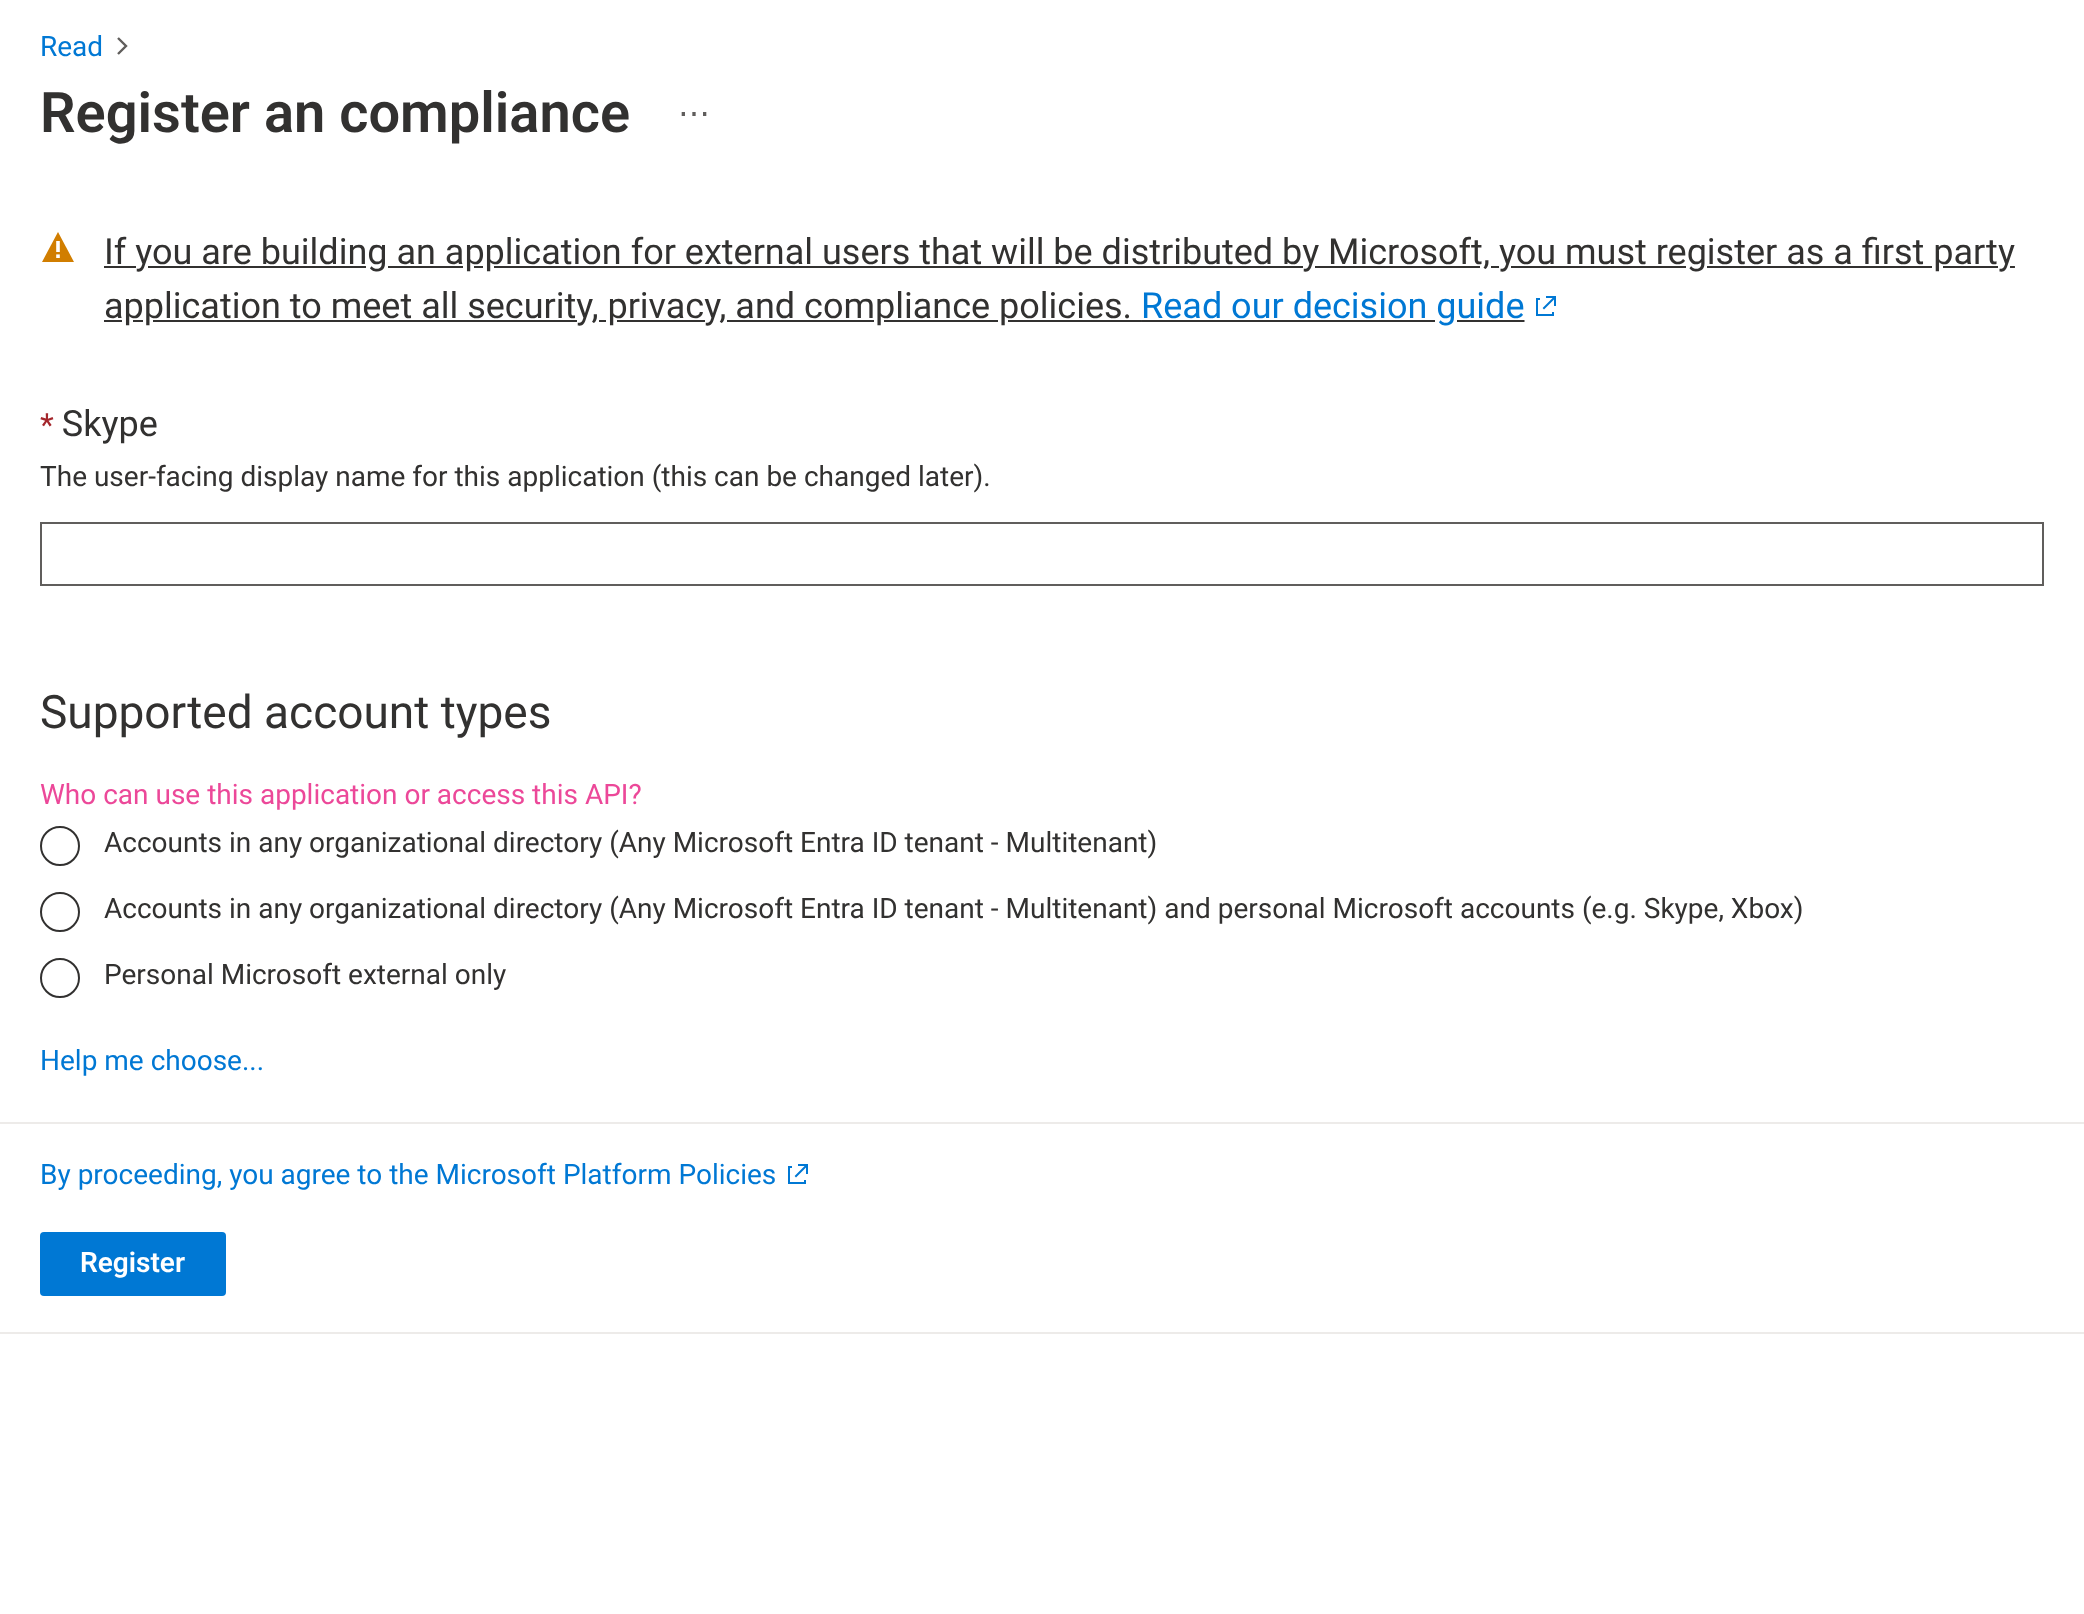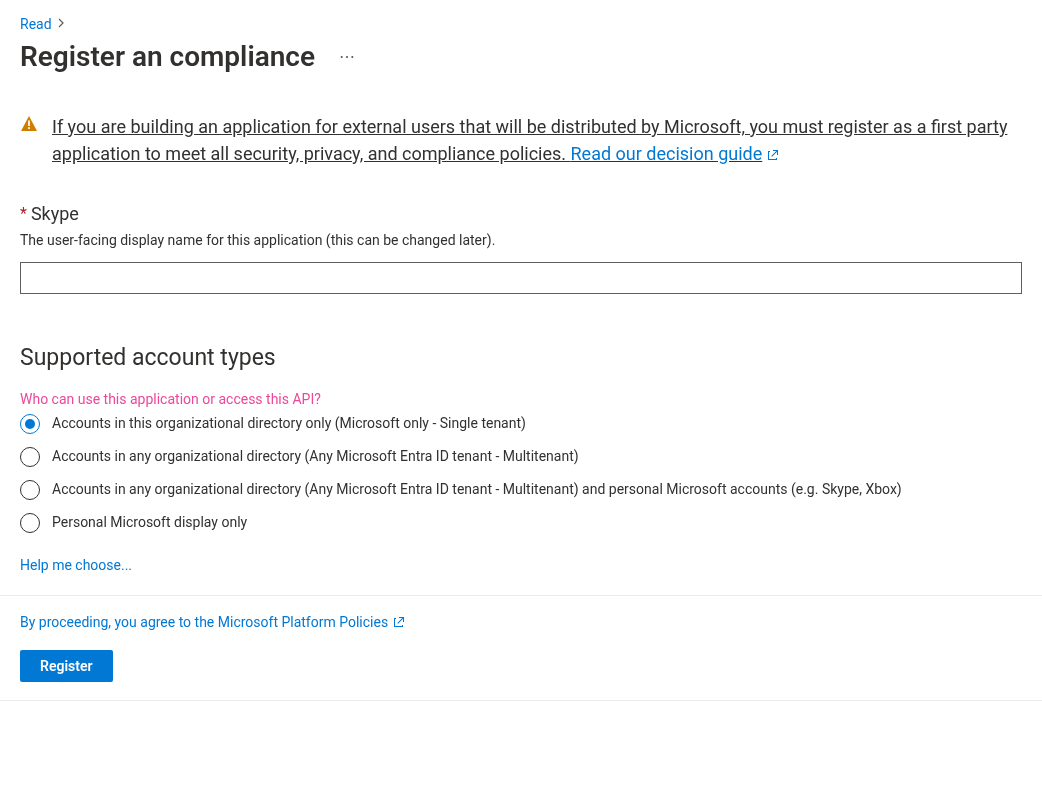--- a/index.html
+++ b/index.html
@@ -230,34 +230,30 @@
   <span class="field-label">Skype</span>
 </div>
 <div class="field-description">The user-facing display name for this application (this can be changed later).</div>
 <input type="text" class="text-input" value="" style="">
 
 <h2 class="section-heading">Supported account types</h2>
 <div class="section-question">Who can use this application or access this API?</div>
 
 <div class="radio-group">
   <label class="radio-option">
-    <span class="radio-circle selected"></span>
-    <span class="radio-label">Accounts in this organizational directory only (Microsoft only - Single tenant)</span>
-  </label>
-  <label class="radio-option">
     <span class="radio-circle"></span>
     <span class="radio-label">Accounts in any organizational directory (Any Microsoft Entra ID tenant - Multitenant)</span>
   </label>
   <label class="radio-option">
     <span class="radio-circle"></span>
     <span class="radio-label">Accounts in any organizational directory (Any Microsoft Entra ID tenant - Multitenant) and personal Microsoft accounts (e.g. Skype, Xbox)</span>
   </label>
   <label class="radio-option">
     <span class="radio-circle"></span>
-    <span class="radio-label">Personal Microsoft display only</span>
+    <span class="radio-label">Personal Microsoft external only</span>
   </label>
 </div>
 
 <a href="#" class="help-link">Help me choose...</a>
 
 <hr class="divider">
 
 <div class="policy-link-row">
   <a href="#" class="inline-link"><span>By proceeding, you agree to the Microsoft Platform Policies</span><span class="external-icon"><svg width="14" height="14" viewBox="0 0 14 14">
           <path d="M4 3 L4 4 L3 4 L3 11 L10 11 L10 10 L11 10 L11 12 L2 12 L2 3 Z M7 2 L12 2 L12 7 L11 7 L11 3.7 L6 8.7 L5.3 8 L10.3 3 L7 3 Z" fill="#0078d4"></path>

